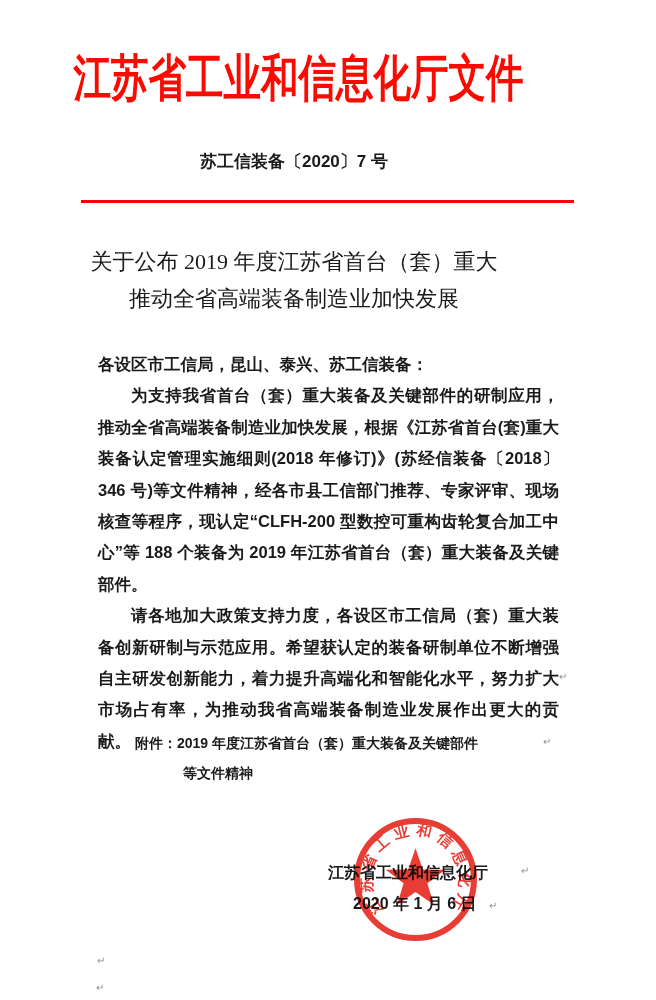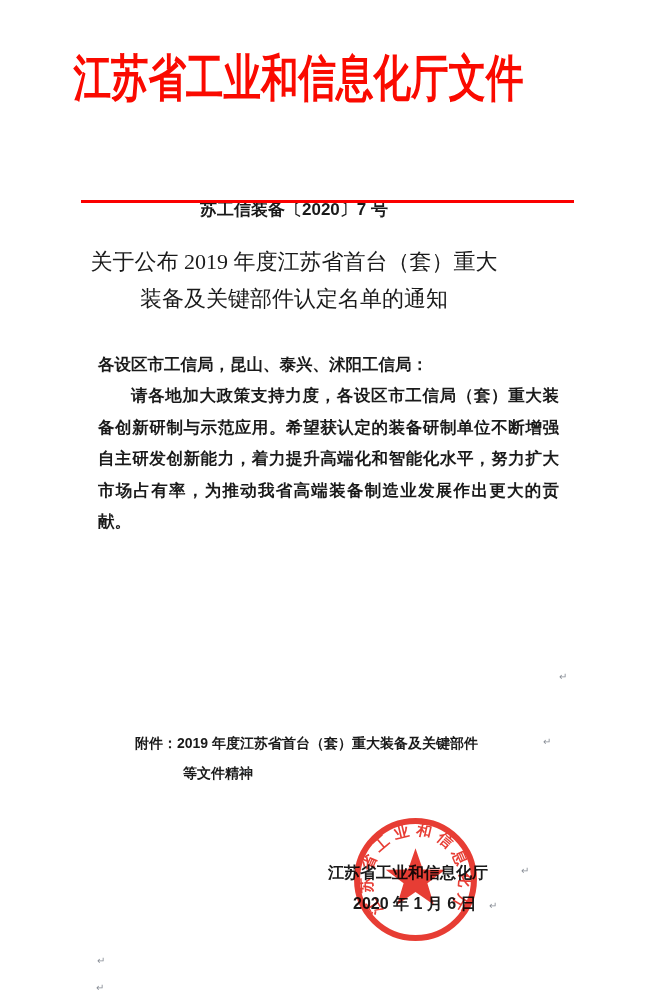--- a/index.html
+++ b/index.html
@@ -19,21 +19,21 @@
     font-size:50px;line-height:1.08;
     letter-spacing:0px;
     transform:scaleX(0.75);
     transform-origin:50% 50%;
     white-space:nowrap;
   }
   .doc-number{
     position:absolute;top:152px;left:0;right:0;
     text-align:center;
     font-weight:bold;
-    font-size:17px;line-height:20px;margin-top:48px;
+    font-size:17px;line-height:20px;
   }
   .red-rule{
     position:absolute;top:200px;left:81px;
     width:493px;height:3px;
   }
   .main-title{
     position:absolute;top:243px;left:0;right:0;
     text-align:center;
     font-family:"Liberation Serif",serif;
     font-weight:normal;
@@ -94,25 +94,26 @@
 <div id="page">
 
   <div class="letterhead" style="color:#fa0a00;">江苏省工业和信息化厅文件</div>
 
   <div class="doc-number">苏工信装备〔2020〕7 号</div>
 
   <div class="red-rule" style="background:#fb0000;"></div>
 
   <div class="main-title">
     <div>关于公布 2019 年度江苏省首台（套）重大</div>
-    <div>装备及关键部件认定名单的通知</div>
+    <div>推动全省高端装备制造业加快发展</div>
   </div>
 
   <div class="body-text">
-    <p class="no-indent">各设区市工信局，昆山、泰兴、沭阳工信局：</p>
+    <p class="no-indent">各设区市工信局，昆山、泰兴、苏工信装备：</p>
+    <p>为支持我省首台（套）重大装备及关键部件的研制应用，推动全省高端装备制造业加快发展，根据《江苏省首台(套)重大装备认定管理实施细则(2018 年修订)》(苏经信装备〔2018〕346 号)等文件精神，经各市县工信部门推荐、专家评审、现场核查等程序，现认定“CLFH-200 型数控可重构齿轮复合加工中心”等 188 个装备为 2019 年江苏省首台（套）重大装备及关键部件。</p>
     <p>请各地加大政策支持力度，各设区市工信局（套）重大装备创新研制与示范应用。希望获认定的装备研制单位不断增强自主研发创新能力，着力提升高端化和智能化水平，努力扩大市场占有率，为推动我省高端装备制造业发展作出更大的贡献。</p>
   </div>
 
   <div class="attachment">
     <div class="att-line1">附件：2019 年度江苏省首台（套）重大装备及关键部件</div>
     <div class="att-line2">等文件精神</div>
   </div>
 
   <div class="issuer">江苏省工业和信息化厅</div>
   <div class="sign-date">2020 年 1 月 6 日</div>

